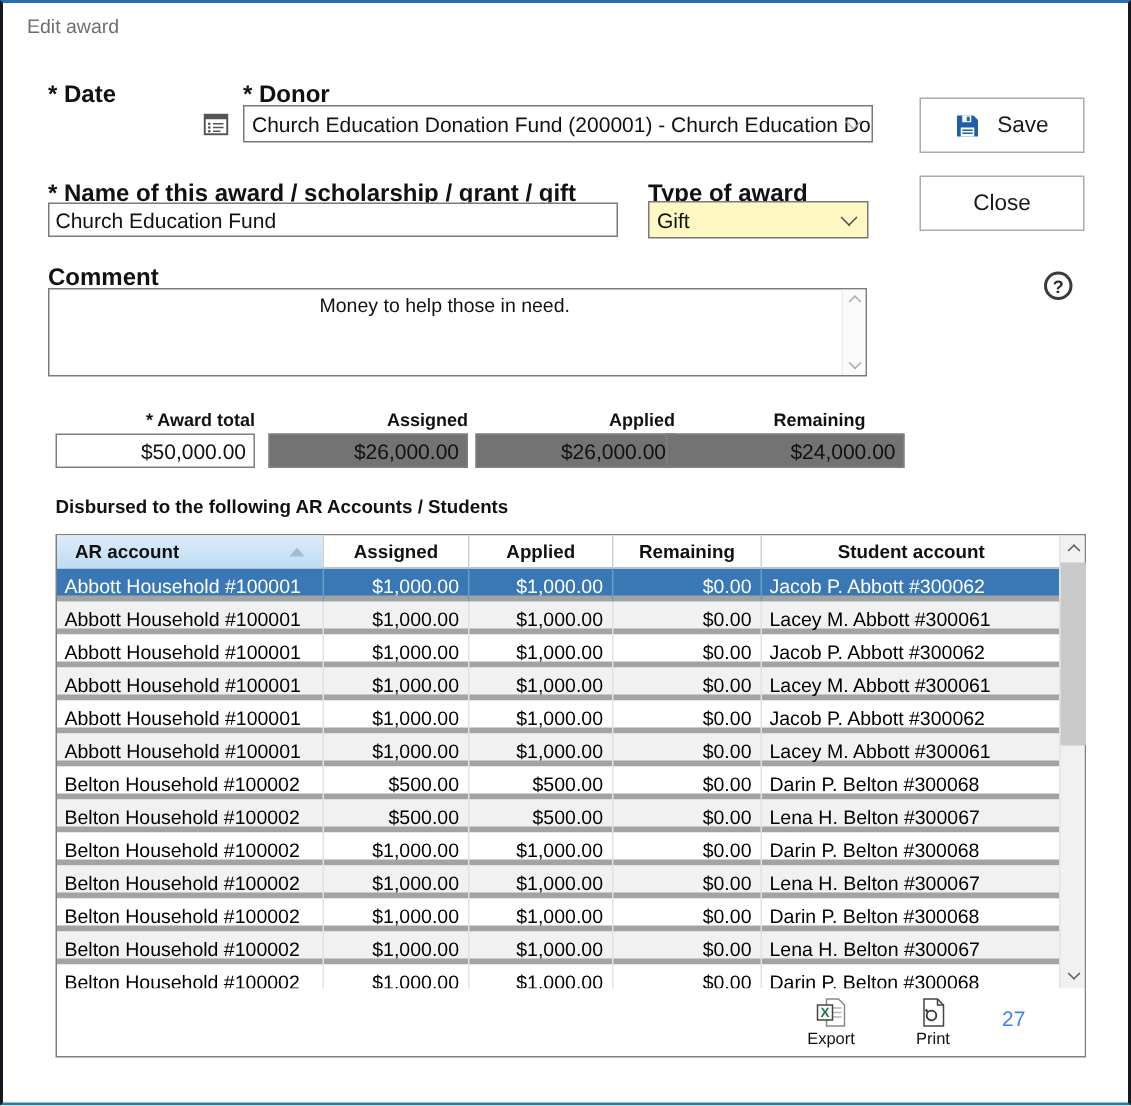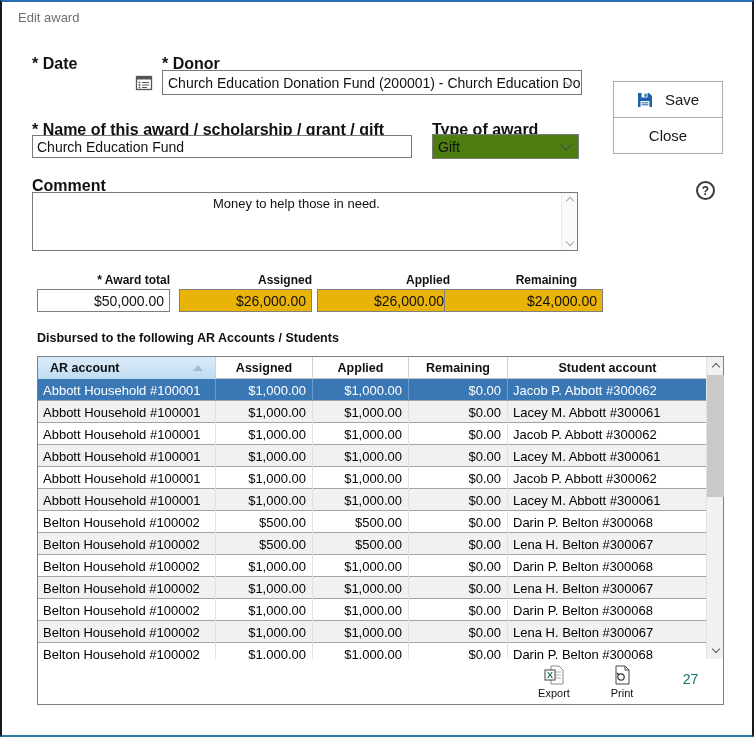--- a/index.html
+++ b/index.html
@@ -43,53 +43,53 @@
   .help-circ {
     position:absolute; left:694px; top:179px; width:19px; height:19px; border:2px solid #3a3a3a; border-radius:50%;
     display:flex; align-items:center; justify-content:center; font-size:12px; font-weight:bold; color:#2a2a2a; cursor:pointer;
   }
   
   .tot-lbl { position:absolute; top:271px; text-align:right; font-size:12px; font-weight:bold; color:#111; }
   .tot-box {
     position:absolute; top:287px; height:23px; border:1px solid #7f7f7f; background:#fff; font-size:14px; color:#111;
     display:flex; align-items:center; justify-content:flex-end; padding-right:5px;
   }
-  .tot-box.green { background:#eab308; }
+  .tot-box.green { background:#737373; }
   
   .grid-caption { position:absolute; left:35px; top:329px; font-size:12.5px; font-weight:bold; color:#111; }
   .grid { position:absolute; left:35px; top:354px; width:687px; height:349px; border:1px solid #7f7f7f; background:#fff; }
   .ghead { position:absolute; left:0; top:0; width:669px; height:22px; display:flex; background:#fff; border-bottom:1px solid #c0c0c0; }
   .hcell {
     height:22px; font-size:12.5px; font-weight:bold; color:#111; display:flex; align-items:center;
     border-right:1px solid #d0d0d0; padding:0 12px; position:relative; cursor:pointer; justify-content:center;
   }
   .hcell.first { justify-content:flex-start; background:linear-gradient(#dcecf9,#bedbf2); }
   .sort-tri { position:absolute; right:12px; top:8px; width:0; height:0;
     border-left:5px solid transparent; border-right:5px solid transparent; border-bottom:6px solid #a4bcd2; }
   .gbody { position:absolute; left:0; top:22px; width:669px; height:280px; overflow:hidden; }
-  .grow { display:flex; height:22px; border-bottom:1px solid #a3a3a3; background:#fff; cursor:pointer; }
+  .grow { display:flex; height:22px; border-bottom:4px solid #a3a3a3; background:#fff; cursor:pointer; }
   .grow.alt { background:#f1f1f1; }
   .grow.selected { background:#3a78b5; color:#fff; }
   .grow.selected .cell { border-right-color:#6b9bc9; }
   .cell {
     height:22px; font-size:13px; display:flex; align-items:center; border-right:1px solid #e2e2e2;
     padding:0 5px; overflow:hidden; white-space:nowrap;
   }
   .cell.money { justify-content:flex-end; padding-right:6px; }
   .col-0 { width:178px; } .col-1 { width:97px; } .col-2 { width:96px; } .col-3 { width:99px; } .col-4 { width:199px; border-right:none; }
   
   .gscroll { position:absolute; right:0; top:0; width:17px; height:302px; background:#f1f1f1; border-left:1px solid #e3e3e3; }
   .gscroll .arrow { position:absolute; left:0; width:17px; height:17px; display:flex; align-items:center; justify-content:center; cursor:pointer; }
   .gscroll .arrow.up { top:0; } .gscroll .arrow.down { bottom:0; }
   .gscroll .thumb { position:absolute; left:0; top:18px; width:17px; height:122px; background:#c9c9c9; cursor:grab; }
   
   .gfoot { position:absolute; left:0; top:302px; width:685px; height:45px; background:#fff; }
   .tool { position:absolute; top:6px; width:62px; display:flex; flex-direction:column; align-items:center; gap:2px; cursor:pointer; }
   .tool .tlabel { font-size:11px; color:#111; }
-  .rec-count { position:absolute; left:630px; top:12px; width:45px; text-align:center; font-size:14px; color:#0f766e; }
+  .rec-count { position:absolute; left:630px; top:12px; width:45px; text-align:left; font-size:14px; color:#3b82f6; }
   svg { display:block; }
 </style>
 </head>
 <body>
 
 <div class="dialog">
 
   <div class="win-title">Edit award</div>
 
   <div class="lbl" style="left:30px; top:53px;">* Date</div>
@@ -105,42 +105,42 @@
         <line x1="7" y1="13.5" x2="12" y2="13.5" stroke="#555"></line>
     </svg>
   </div>
 
   <div class="lbl" style="left:160px; top:53px;">* Donor</div>
   <div class="ddl" style="left:160px; top:68px; width:420px; height:25px;">
     <span>Church Education Donation Fund (200001) - Church Education Don</span>
     <span class="chev down lite"></span>
   </div>
 
-  <button class="btn" style="top:79px;">
+  <button class="btn" style="top:63px;">
     <span>
       <svg width="16" height="16" viewBox="0 0 16 16">
         <path d="M1 1 h11 l3 3 v11 h-14 z" fill="#1d5fa8"></path>
         <rect x="4.5" y="1" width="6" height="4.5" fill="#fff"></rect>
         <rect x="7.5" y="1.8" width="2" height="3" fill="#1d5fa8"></rect>
         <rect x="3.5" y="9" width="9" height="6" fill="#fff"></rect>
         <rect x="4.5" y="10.3" width="7" height="1" fill="#1d5fa8"></rect>
         <rect x="4.5" y="12.3" width="7" height="1" fill="#1d5fa8"></rect>
       </svg>
     </span>
     <span>Save</span>
   </button>
   <button class="btn" style="top:115px;">
     <span>Close</span>
   </button>
 
   <div class="lbl" style="left:30px; top:119px;">* Name of this award / scholarship / grant / gift</div>
   <input class="tbx" style="left: 30px; top: 133px; width: 380px; height: 23px;" value="Church Education Fund">
 
   <div class="lbl" style="left:430px; top:119px;">Type of award</div>
-  <div class="ddl" style="left:430px; top:132px; width:147px; height:25px; background:#4d7c0f;">
+  <div class="ddl" style="left:430px; top:132px; width:147px; height:25px; background:#fef9c3;">
     <span>Gift</span>
     <span class="chev down"></span>
   </div>
 
   <div class="lbl" style="left:30px; top:175px;">Comment</div>
   <div class="comment">
     <span>Money to help those in need.</span>
     <div class="mini-scroll">
       <span class="chev up lite sm"></span>
       <span class="chev down lite sm"></span>

